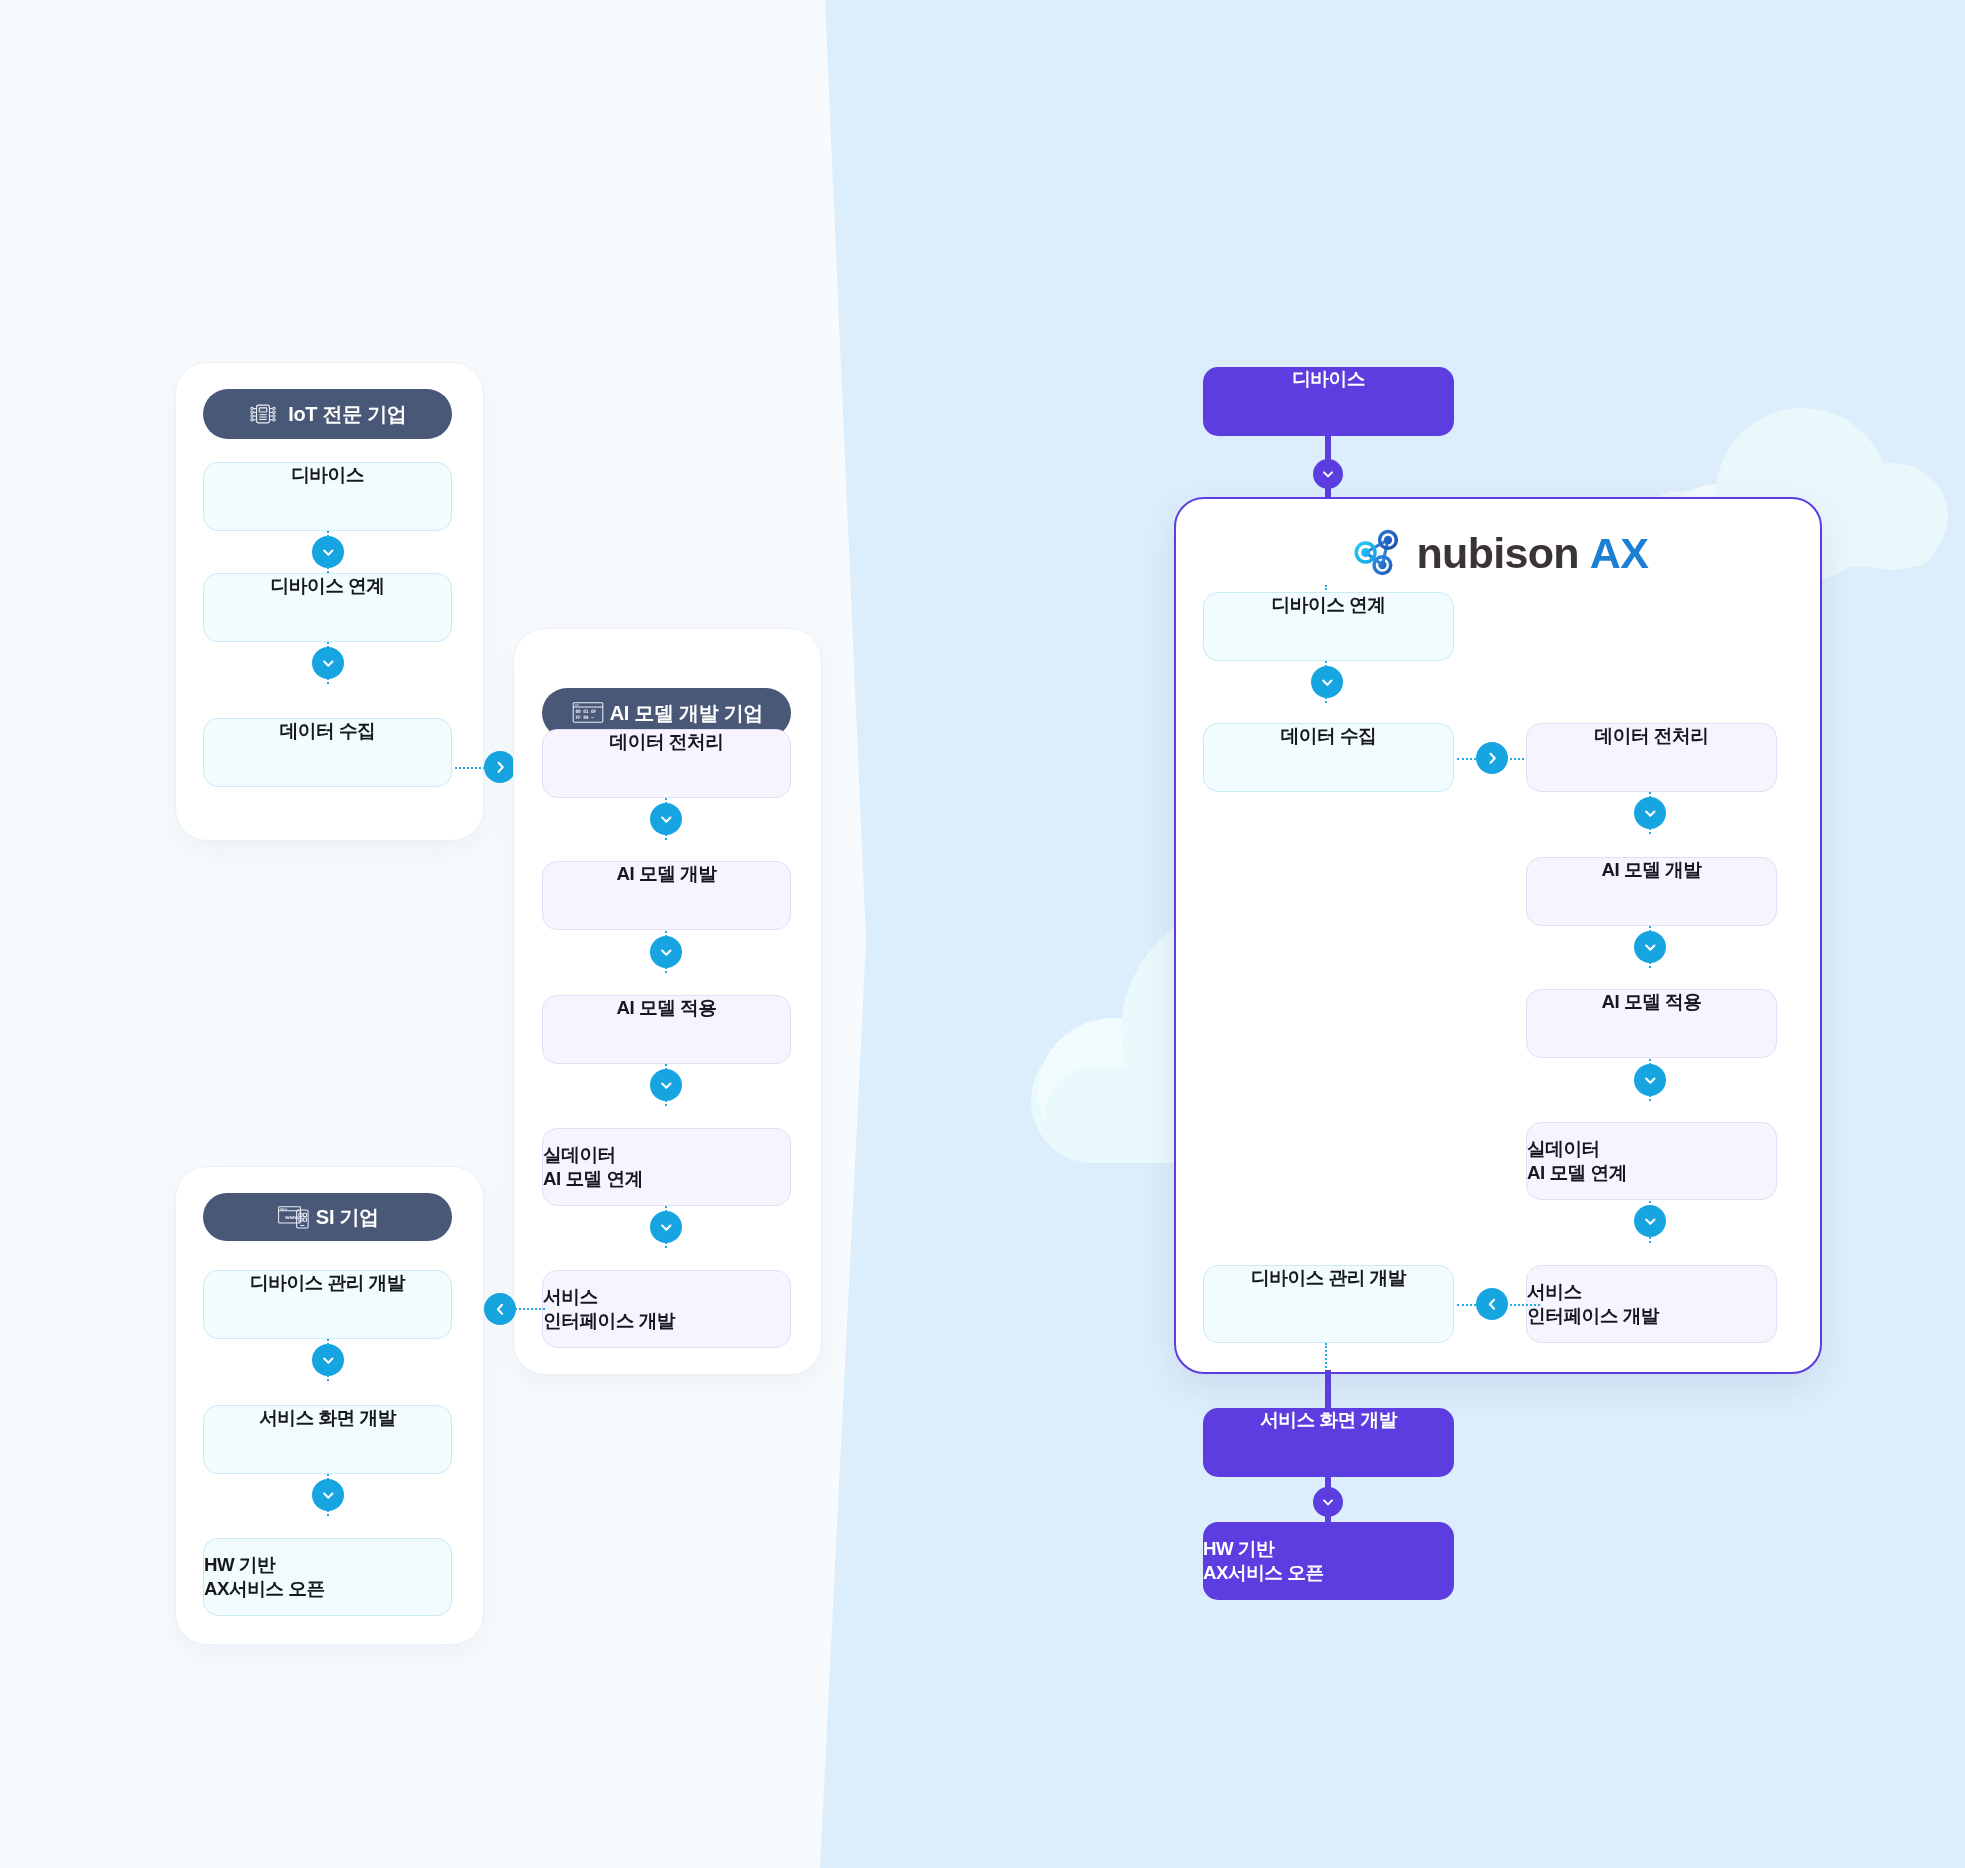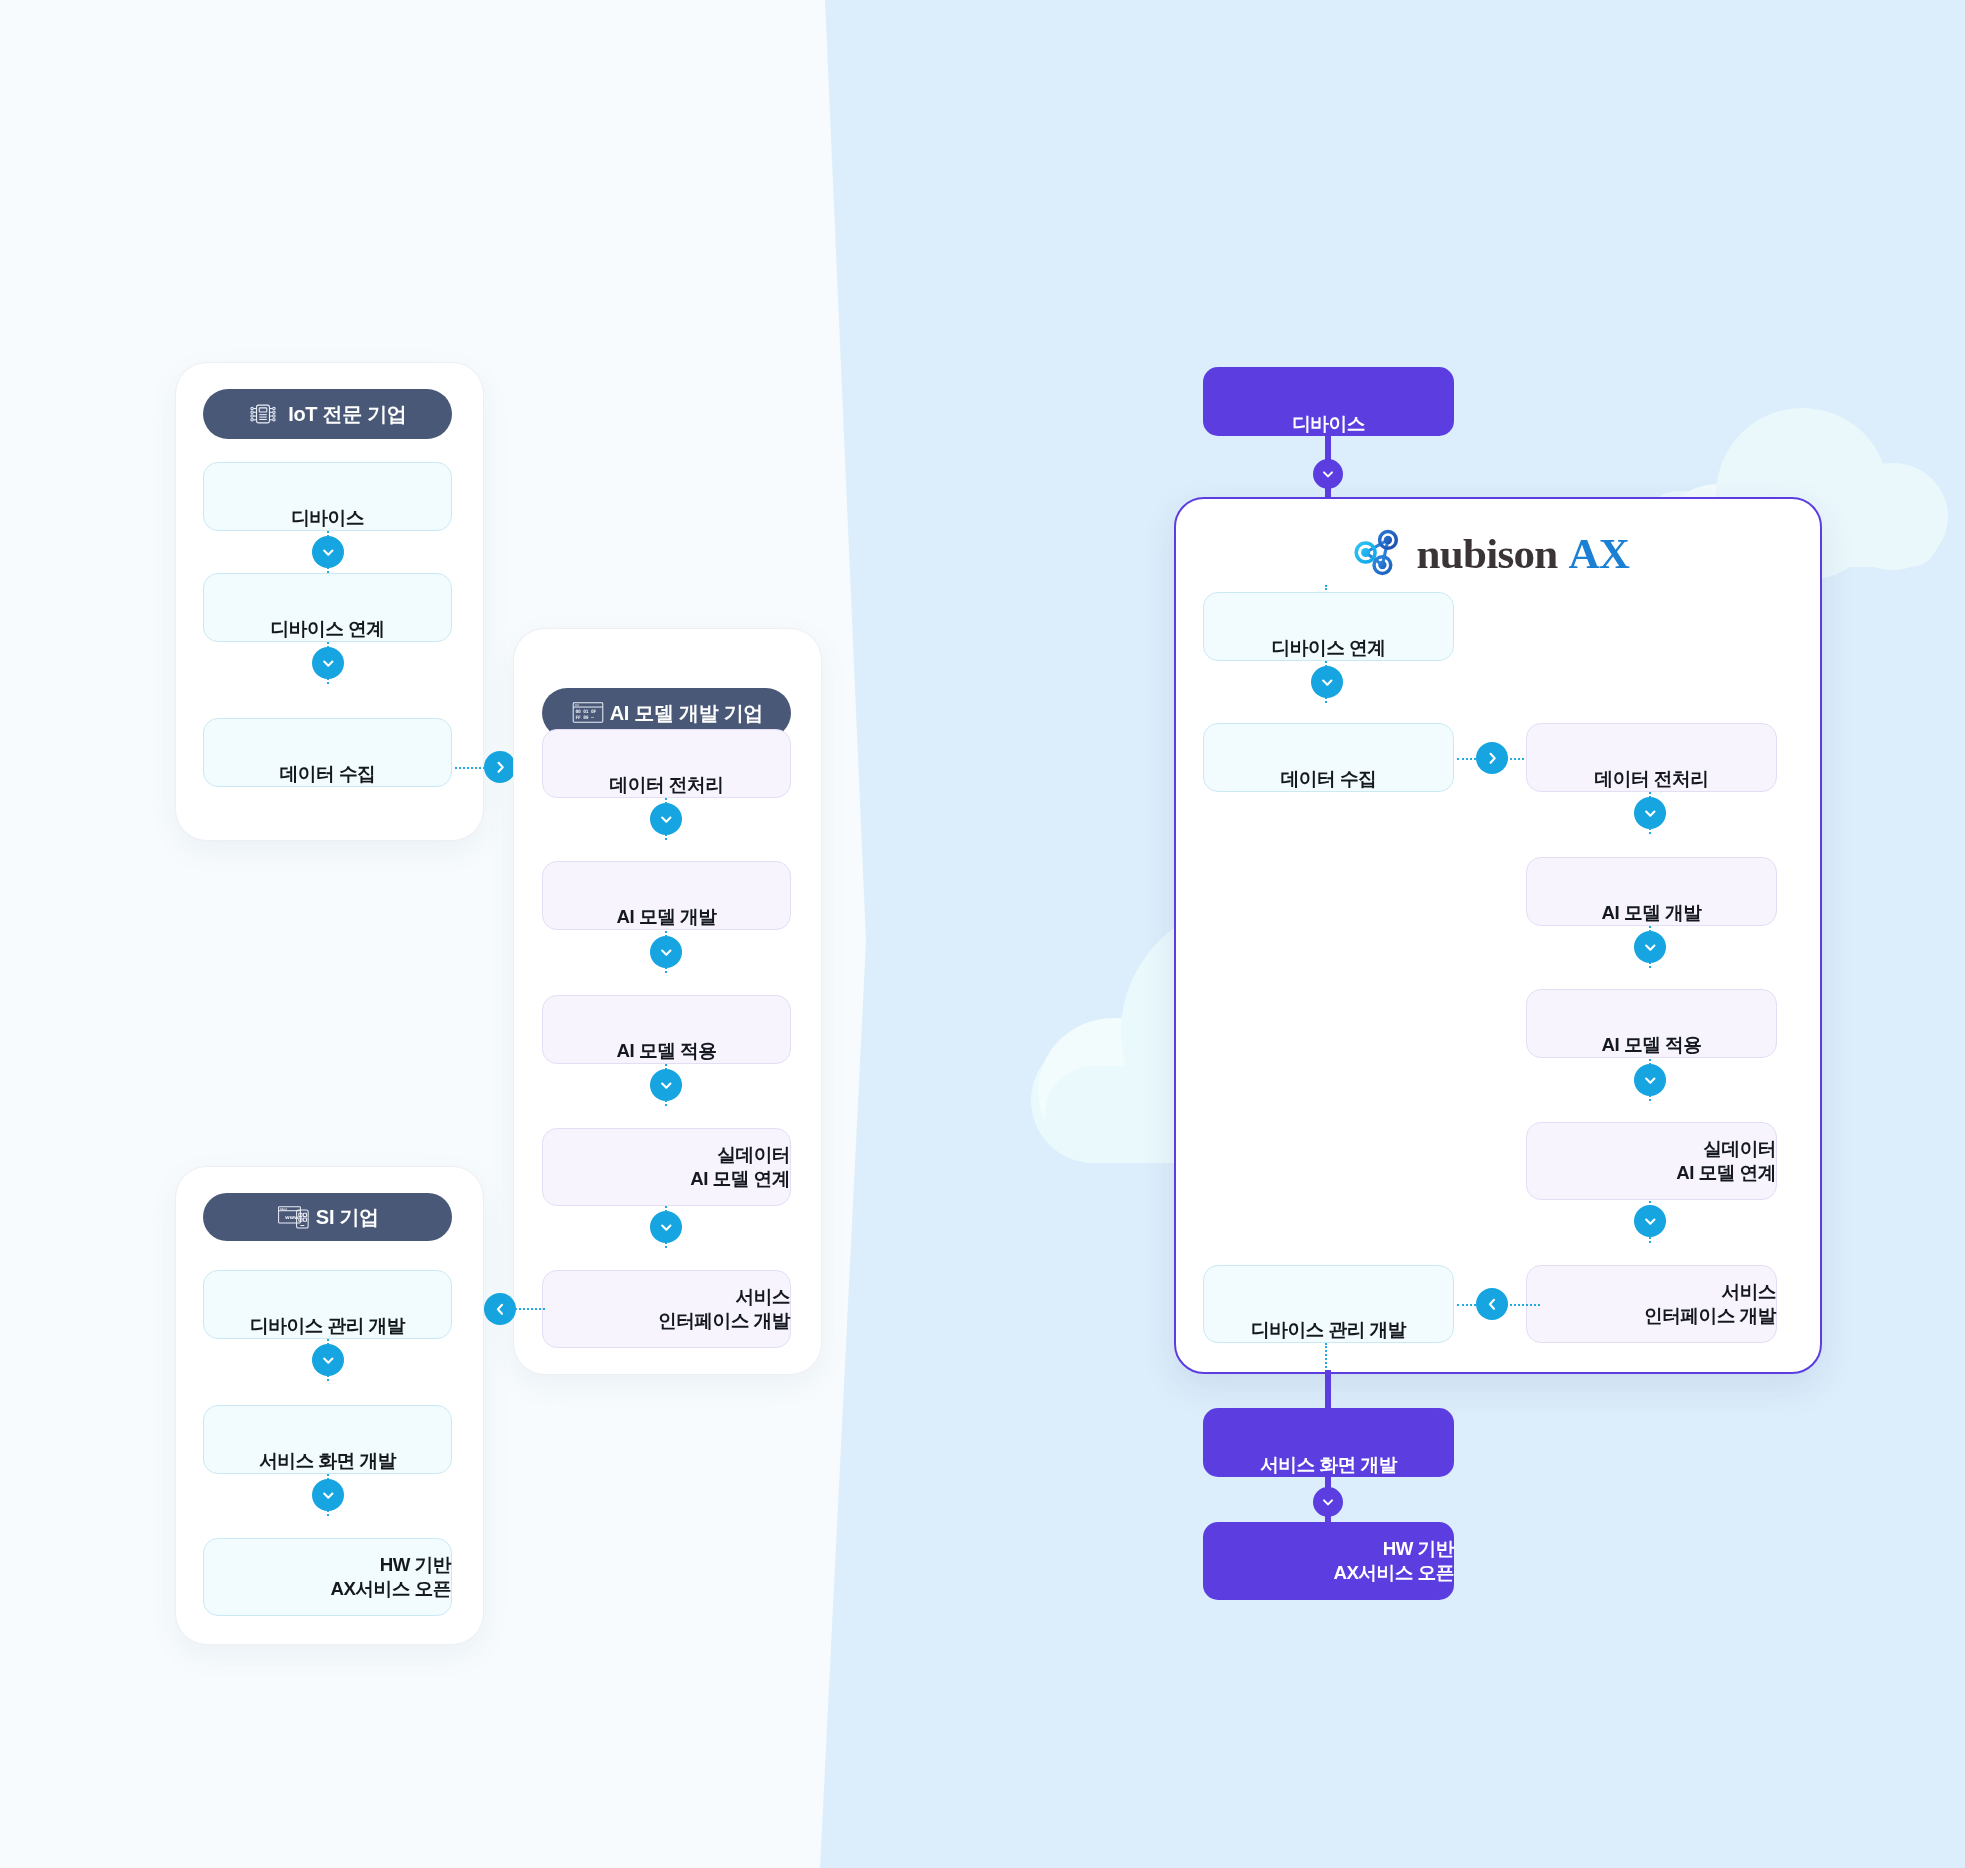--- a/index.html
+++ b/index.html
@@ -26,21 +26,21 @@
     box-shadow:0 9.7px 28px rgba(80,110,150,.07);
   }
   .pill{
     position:absolute;background:#4A5878;border-radius:691px;
     display:flex;align-items:center;justify-content:center;gap:9.7px;
     color:#FFFFFF;font-size:20px;font-weight:bold;letter-spacing:-0.3px;
   }
   .pill .ico{display:block;width:30px;height:30px;flex:0 0 auto;}
 
   .node{
-    position:absolute;border-radius:15px;display:flex;align-items:flex-end;
+    position:absolute;border-radius:15px;display:flex;align-items:flex-start;
     justify-content:center;text-align:center;line-height:1.28;
     font-size:18.7px;font-weight:bold;letter-spacing:-0.5px;box-sizing:border-box;
   }
   .node.cyan{background:#F2FBFD;border:1.4px solid #CAEAF3;color:#15191F;}
   .node.violet{background:#F7F4FD;border:1.4px solid #E3DDF6;color:#15191F;}
   .node.solid{background:#5B3DE0;border:none;color:#FFFFFF;}
 
   
   .dotv{position:absolute;width:0;border-left:2.8px dotted #22ABE2;}
   .doth{position:absolute;height:0;border-top:2.8px dotted #22ABE2;}
@@ -53,21 +53,21 @@
   .chev svg{display:block;}
 
   
   #nubison-panel{
     position:absolute;background:#FFFFFF;border:2.1px solid #5B3DE0;
     border-radius:30px;box-shadow:0 12.5px 35px rgba(60,60,140,.10);
   }
   #nubison-logo{position:absolute;display:flex;align-items:center;gap:12.5px;}
   #nubison-logo .wordmark{
     font-size:43px;font-weight:bold;letter-spacing:-0.7px;color:#3B3436;
-    font-family:Liberation Serif, serif;
+    font-family:Liberation Sans, sans-serif;
   }
   #nubison-logo .wordmark .ax{color:#1B7FD4;}
 </style>
 </head>
 <body>
 
 <div id="bg-left"></div>
 <div id="bg-right"></div>
 
 <div class="cloud" style="left:1640px;top:408px;width:298px;height:159px;">

